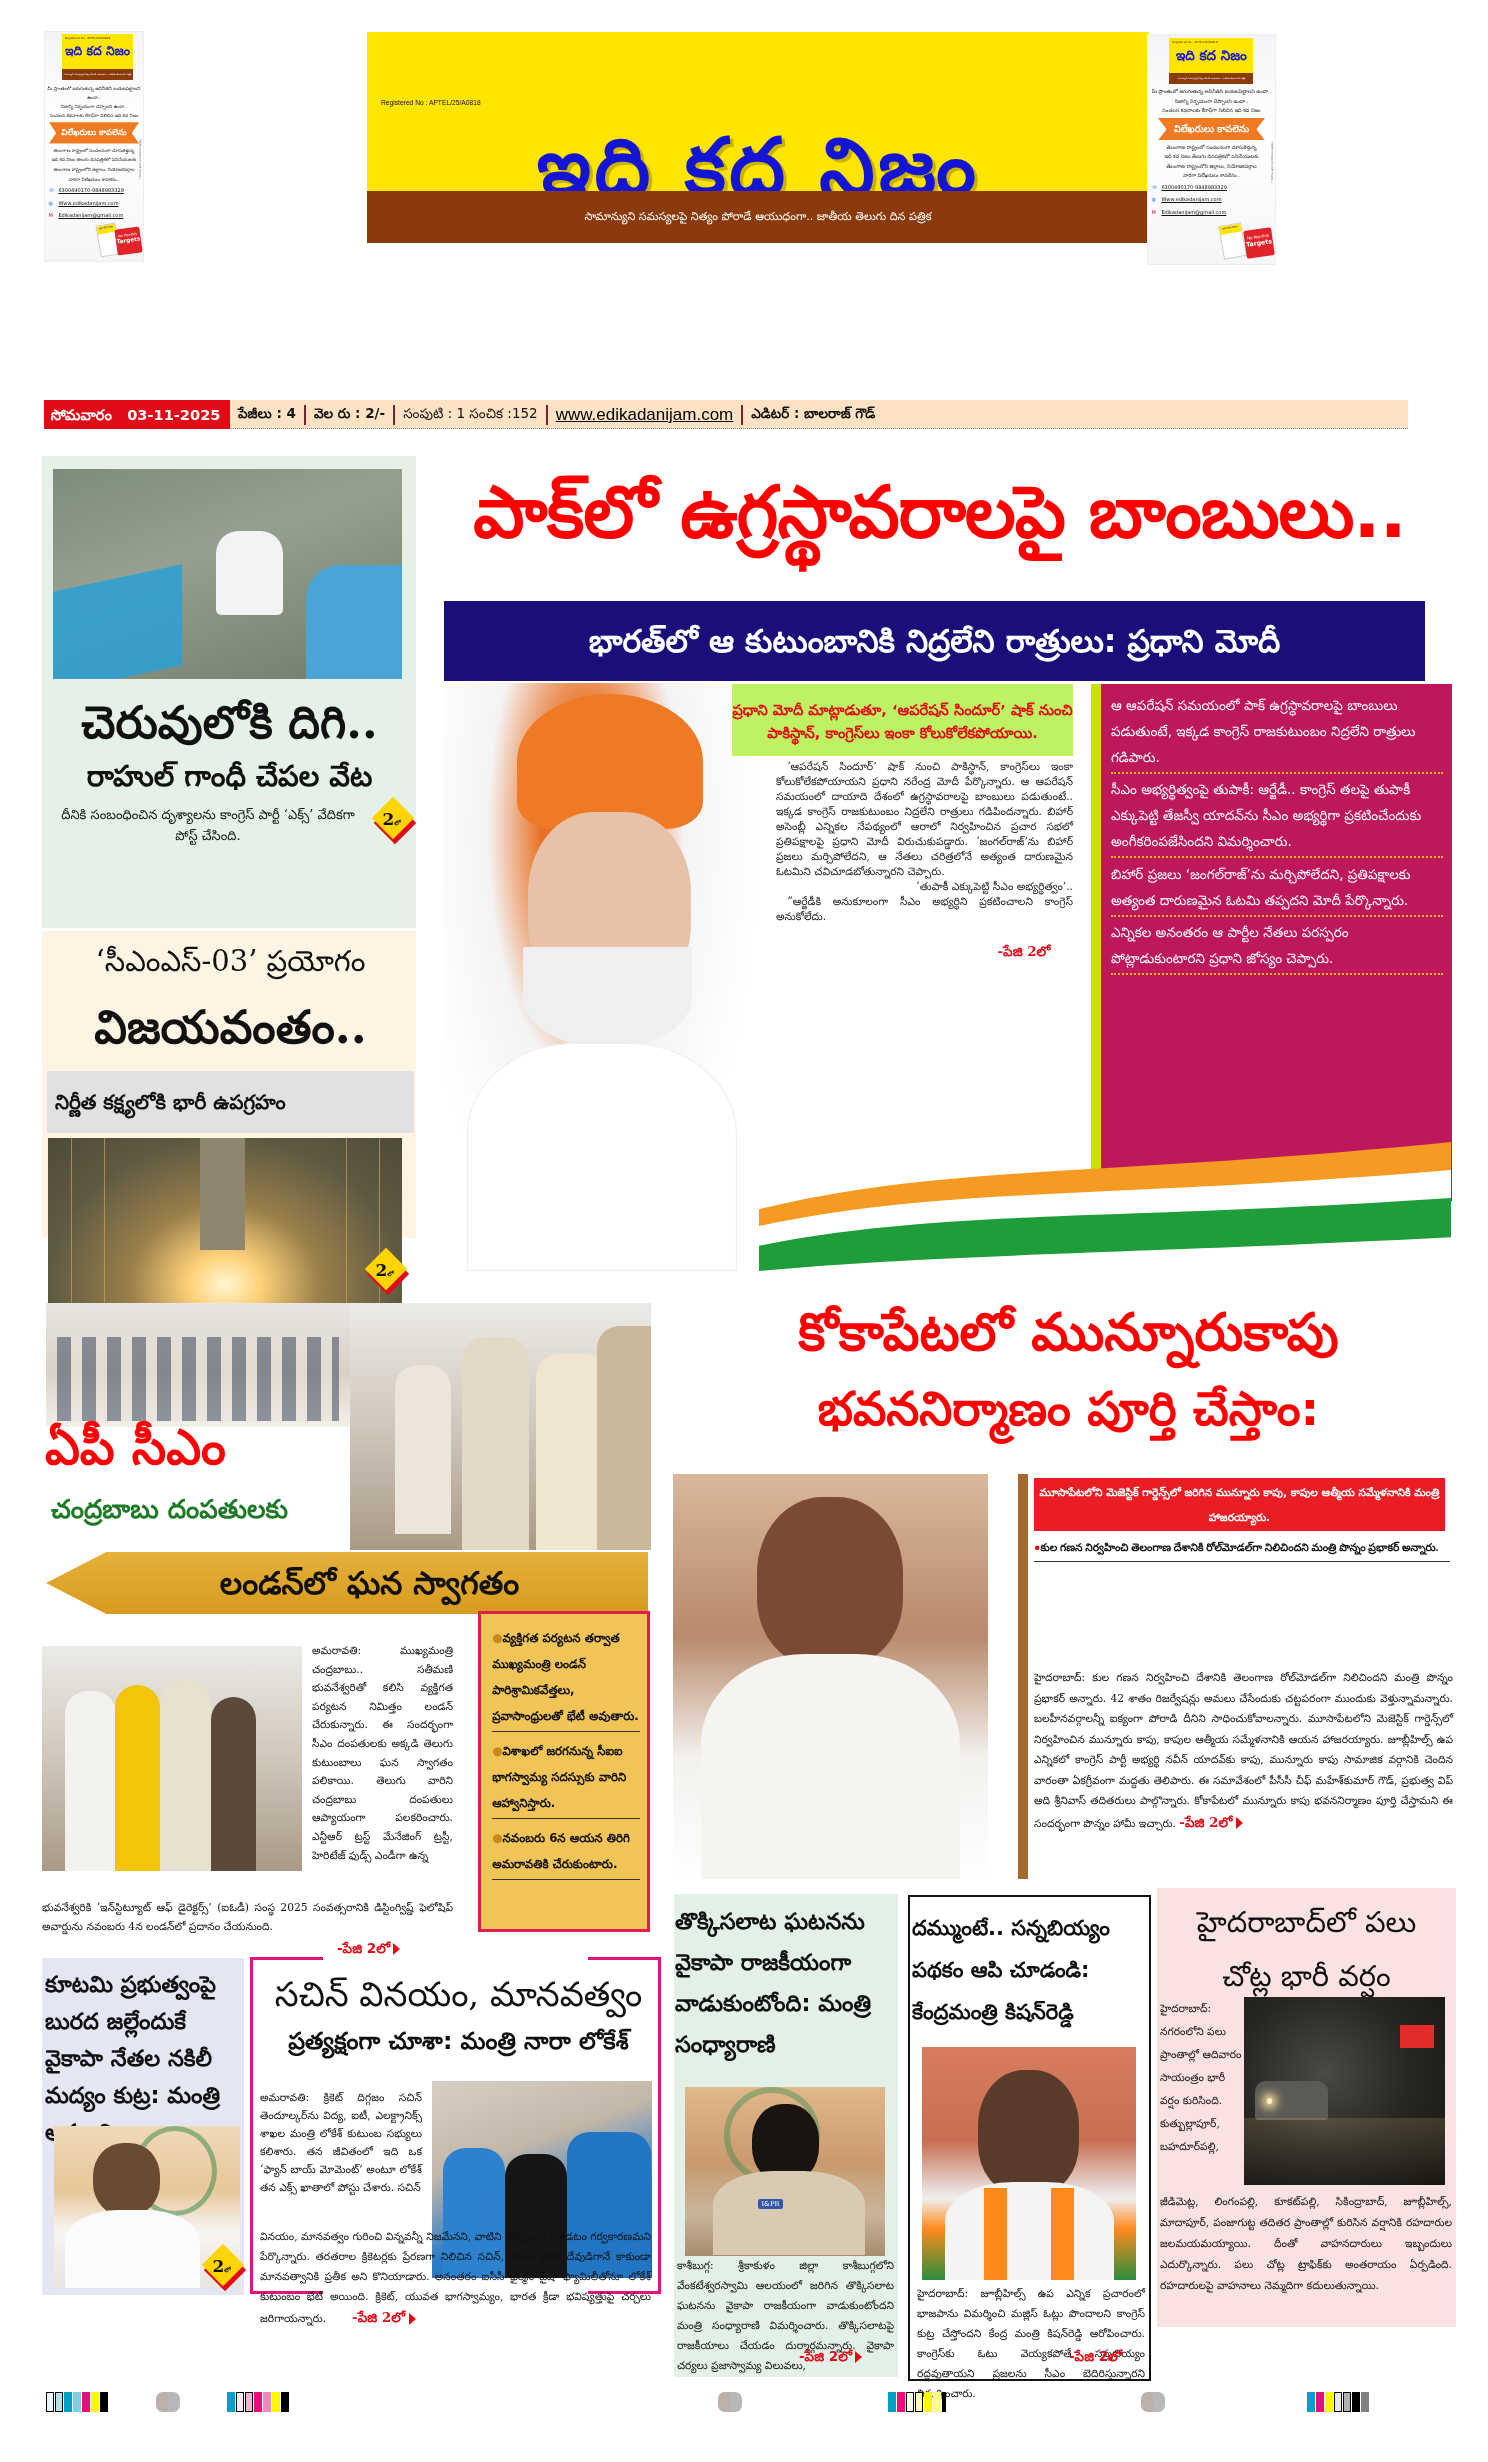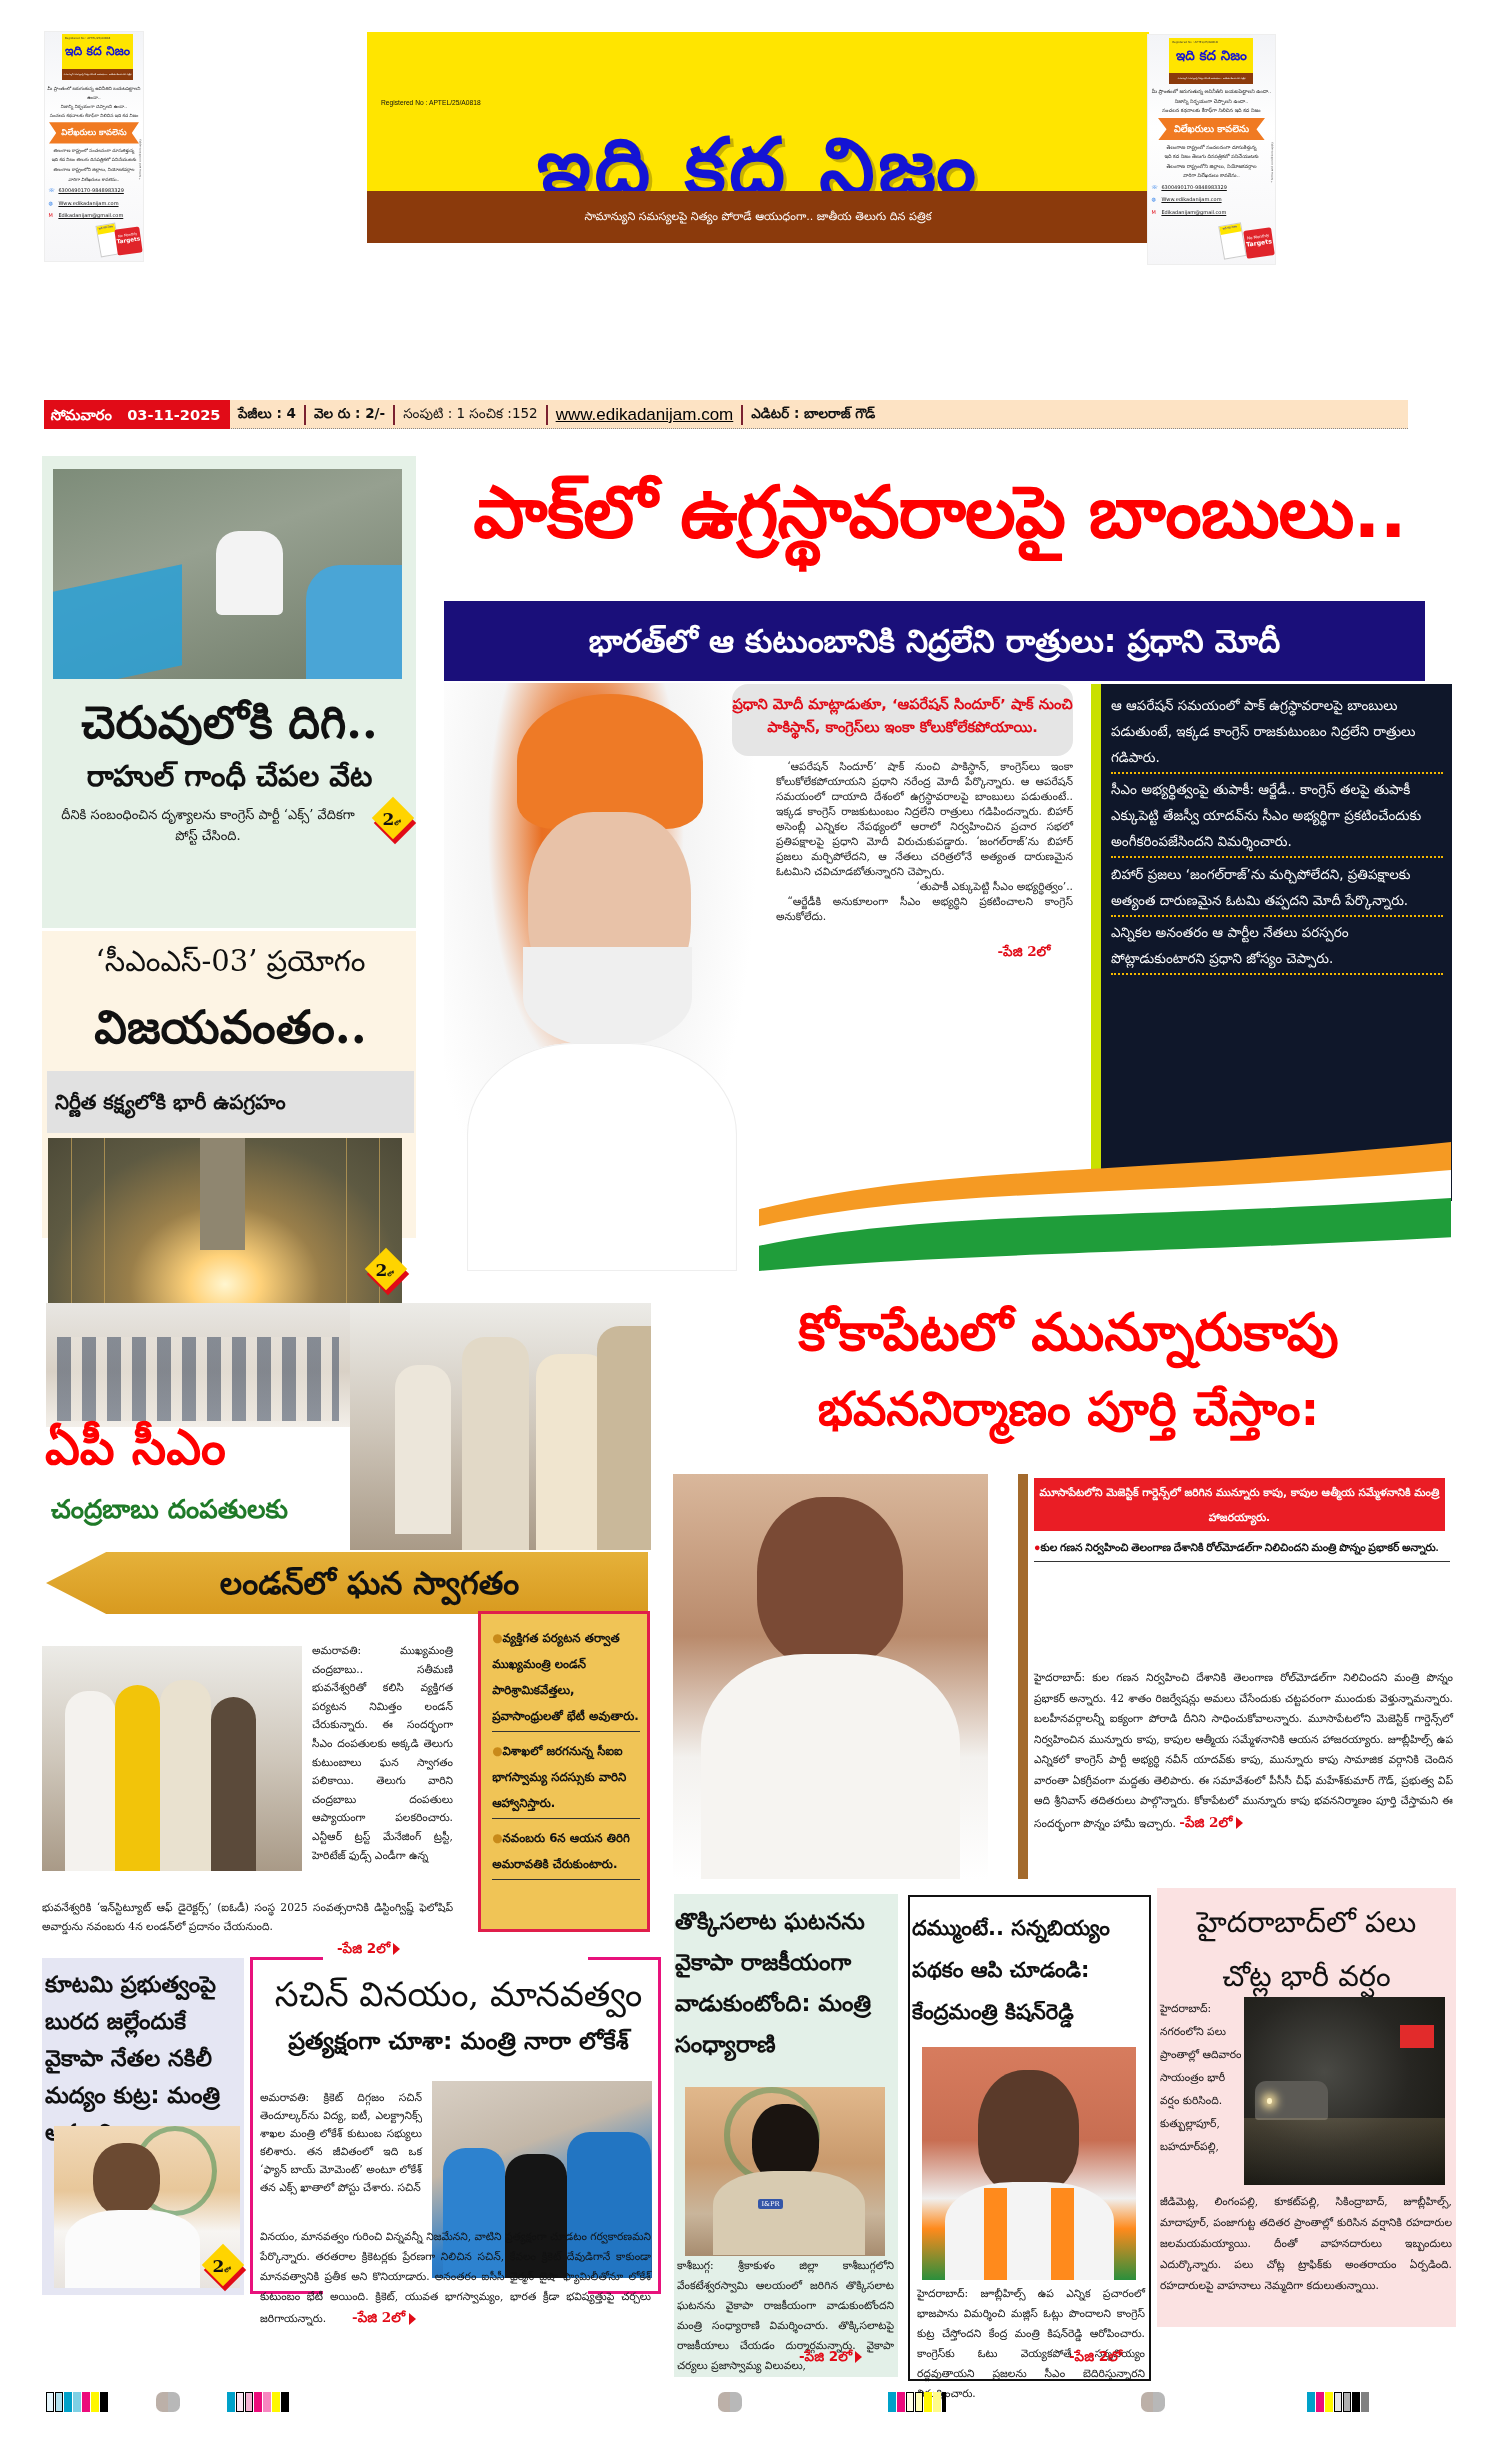--- a/index.html
+++ b/index.html
@@ -57,24 +57,24 @@
   .ph-minister { background: linear-gradient(180deg,#d9b79b 0%,#b98a6b 40%,#f3f1ee 70%,#ffffff 100%); }
   .ph-sachin { background: linear-gradient(160deg,#d8cfc4 0%,#c3b7a8 35%,#2d7ec9 65%,#1d5ea4 100%); }
   .ph-anagani { background: linear-gradient(180deg,#f1d9b8 0%,#e8c79a 40%,#f7f5f2 65%,#e8e3de 100%); }
   .ph-sandhya { background: linear-gradient(180deg,#e1b88c 0%,#c99a6d 45%,#c9b59b 75%,#a78c6f 100%); }
   .ph-kishan { background: linear-gradient(180deg,#d77c5e 0%,#c86e52 40%,#f0f0f0 65%,#ff8a1c 78%,#2b8f3c 100%); }
   .ph-rain { background: radial-gradient(ellipse at 40% 40%, #4a4a45 0%, #272622 50%, #16150f 100%); }
 
   
   #lead-hl { left: 439px; top: 465px; width: 1001px; font-size: 72px; font-weight: bold; color: #ff0000; line-height: 84px; text-align: center; letter-spacing: -1.1px; }
   #lead-sub { left: 440px; top: 602px; width: 981px; height: 80px; background: #1a0f7a; color: #fff; font-size: 31.5px; font-weight: bold; text-align: center; line-height: 80px; }
-  #lead-quote { left: 732px; top: 684px; width: 341px; height: 72px; background: #e5e5e5; color: #e10b17; font-size: 14.6px; font-weight: bold; text-align: center; line-height: 22.5px; padding-top: 9px; border-radius: 16px; }
+  #lead-quote { left: 732px; top: 684px; width: 341px; height: 72px; background: #bef264; color: #e10b17; font-size: 14.6px; font-weight: bold; text-align: center; line-height: 22.5px; padding-top: 15px; }
   #lead-body { left: 748px; top: 756px; width: 325px; font-size: 10.7px; line-height: 15px; color: #222; font-family: "DejaVu Serif", serif; }
   #lead-body p { text-indent: 11.2px; }
-  #lead-bullets { left: 1096px; top: 684px; width: 358px; height: 530px; background: #0f172a; border-left: 10px solid #c9e000; padding: 7.9px 9px 0 10px; color: #fff; font-size: 13.5px; line-height: 26px; }
+  #lead-bullets { left: 1096px; top: 684px; width: 358px; height: 530px; background: #be185d; border-left: 10px solid #c9e000; padding: 7.9px 9px 0 10px; color: #fff; font-size: 13.5px; line-height: 26px; }
   #lead-bullets .it { padding-bottom: 2.2px; margin-bottom: 2.2px; border-bottom: 2.8px dotted #f5b800; }
   #flag { left: 844px; top: 1147px; width: 647px; height: 129px; }
 
   
   #rahul-box { left: 42px; top: 456px; width: 374px; height: 413px; background: #e5f1e7; }
   #rahul-hl1 { left: 44px; top: 692px; width: 371px; text-align: center; font-family: "DejaVu Serif", serif; font-size: 45px; font-weight: bold; line-height: 62px; }
   #rahul-hl2 { left: 44px; top: 756px; width: 371px; text-align: center; font-family: "DejaVu Serif", serif; font-size: 29px; font-weight: bold; line-height: 45px; }
   #rahul-text { left: 56px; top: 804px; width: 304px; text-align: center; font-family: "DejaVu Serif", serif; font-size: 13px; line-height: 21.4px; }
 
   #cms-box { left: 42px; top: 931px; width: 374px; height: 292px; background: #fdf4e4; }

